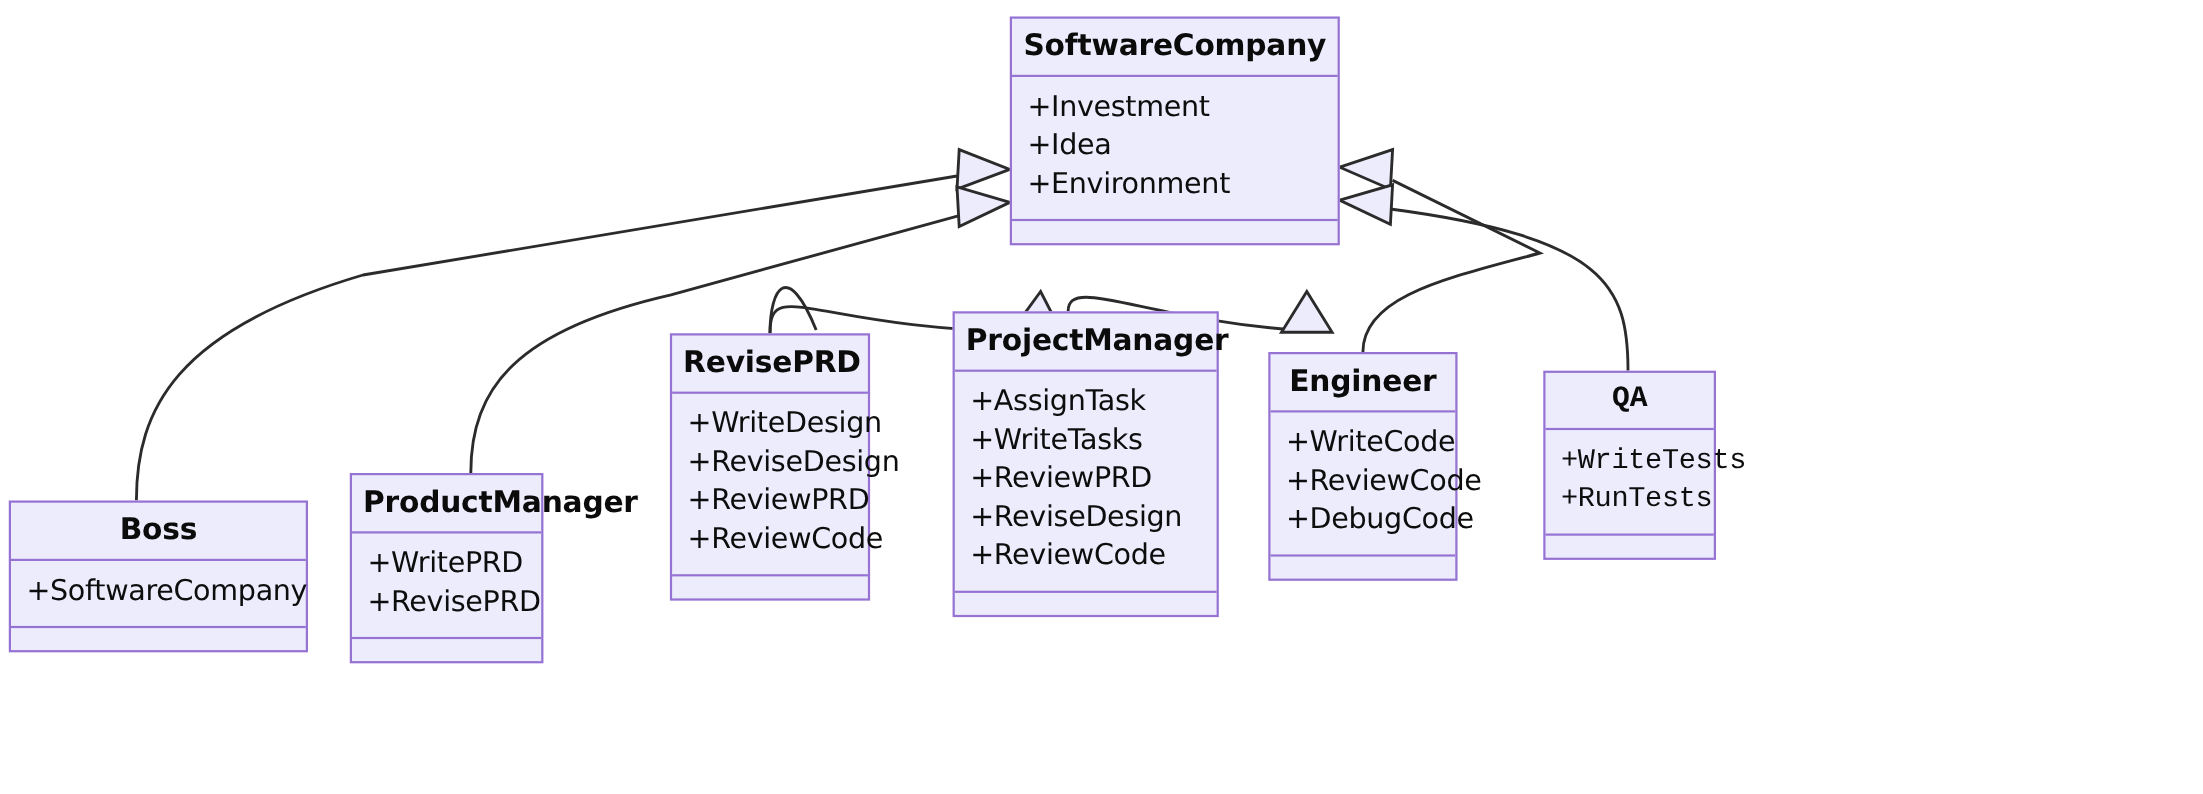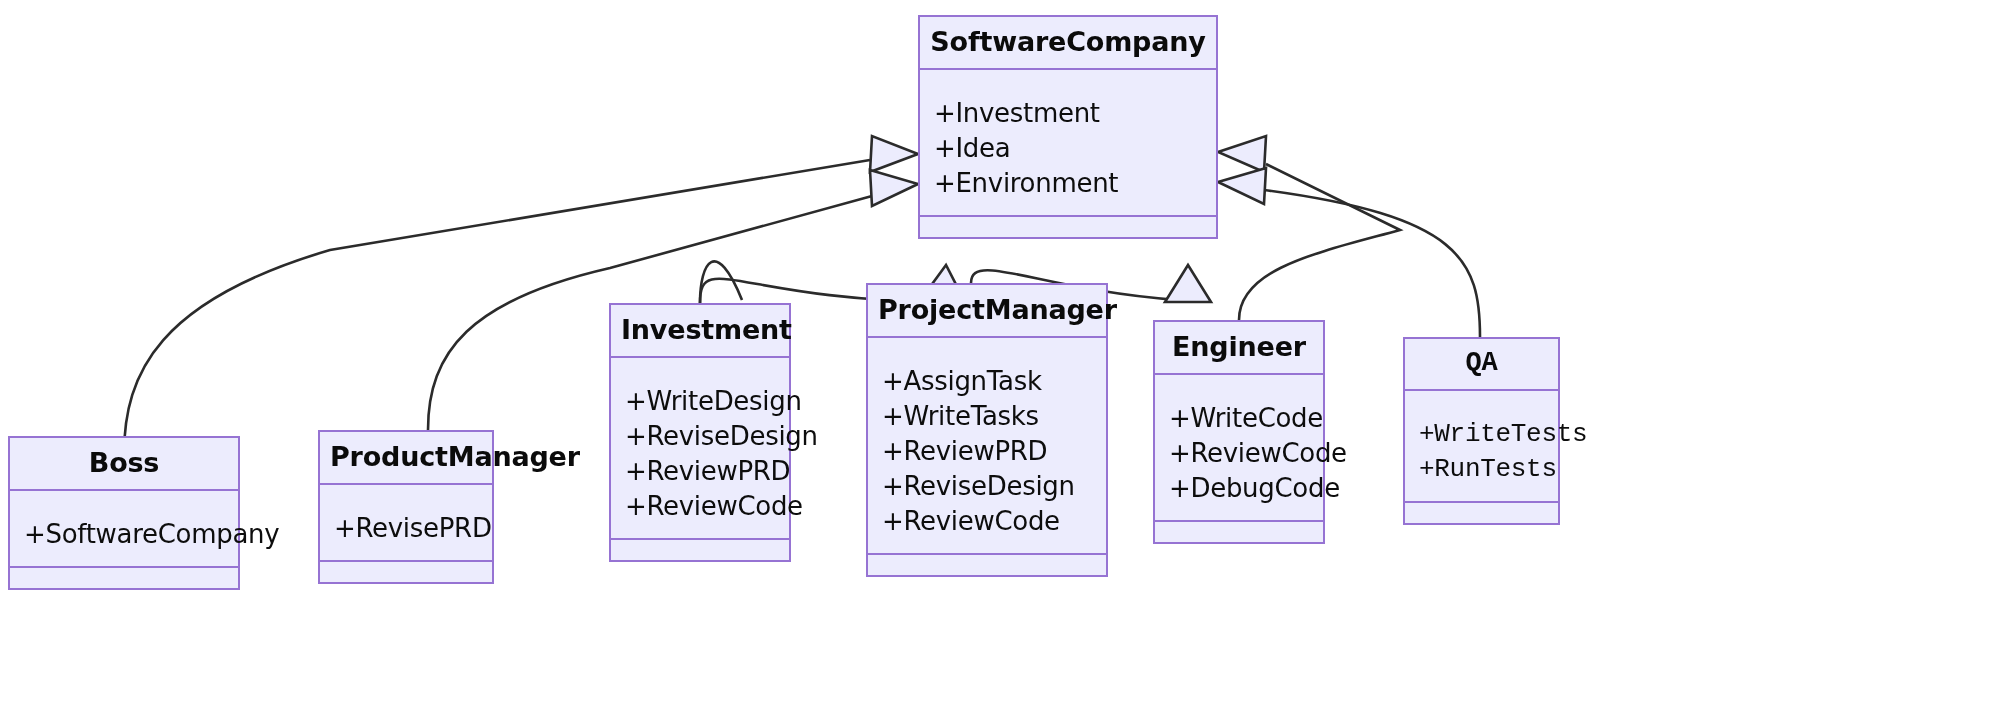--- a/index.html
+++ b/index.html
@@ -39,38 +39,38 @@
     font-weight: bold;
     font-size: 27px;
     color: #0b0b0b;
     padding: 9px 10px 11px 10px;
     border-bottom: 2px solid #9673d3;
     letter-spacing: -0.2px;
     white-space: nowrap;
   }
   .class-attrs {
     box-sizing: border-box;
-    padding: 26px 12px 14px 14px;
+    padding: 10px 12px 14px 14px;
     border-bottom: 2px solid #9673d3;
     flex: 1 1 auto;
   }
   .attr-line {
     font-size: 26px;
     color: #0d0d0d;
     line-height: 35px;
     white-space: nowrap;
     letter-spacing: -0.3px;
   }
   .class-methods {
     box-sizing: border-box;
     height: 20px;
   }
   
   #cls-softwarecompany { left: 918px;  top: 15px;  width: 300px; }
-  #cls-boss            { left: 8px;    top: 436px; width: 232px; }
+  #cls-boss            { left: 8px;    top: 455px; width: 272px; }
   #cls-productmanager  { left: 318px;  top: 430px; width: 176px; }
   #cls-architect       { left: 609px;  top: 303px; width: 182px; }
   #cls-projectmanager  { left: 866px;  top: 283px; width: 242px; }
   #cls-engineer        { left: 1153px; top: 320px; width: 172px; justify-content: flex-end; }
   #cls-qa              { left: 1403px; top: 337px; width: 157px; font-family: Liberation Mono, monospace; }
 </style>
 </head>
 <body>
 
 <div id="diagram-root">
@@ -111,27 +111,28 @@
     <div class="class-title">Boss</div>
     <div class="class-attrs">
       <div class="attr-line">+SoftwareCompany</div>
     </div>
     <div class="class-methods"></div>
   </div>
 
   <div class="uml-class" id="cls-productmanager">
     <div class="class-title">ProductManager</div>
     <div class="class-attrs">
+      <div class="attr-line">+WritePRD</div>
       <div class="attr-line">+RevisePRD</div>
     </div>
     <div class="class-methods"></div>
   </div>
 
   <div class="uml-class" id="cls-architect">
-    <div class="class-title">Investment</div>
+    <div class="class-title">RevisePRD</div>
     <div class="class-attrs">
       <div class="attr-line">+WriteDesign</div>
       <div class="attr-line">+ReviseDesign</div>
       <div class="attr-line">+ReviewPRD</div>
       <div class="attr-line">+ReviewCode</div>
     </div>
     <div class="class-methods"></div>
   </div>
 
   <div class="uml-class" id="cls-projectmanager">

